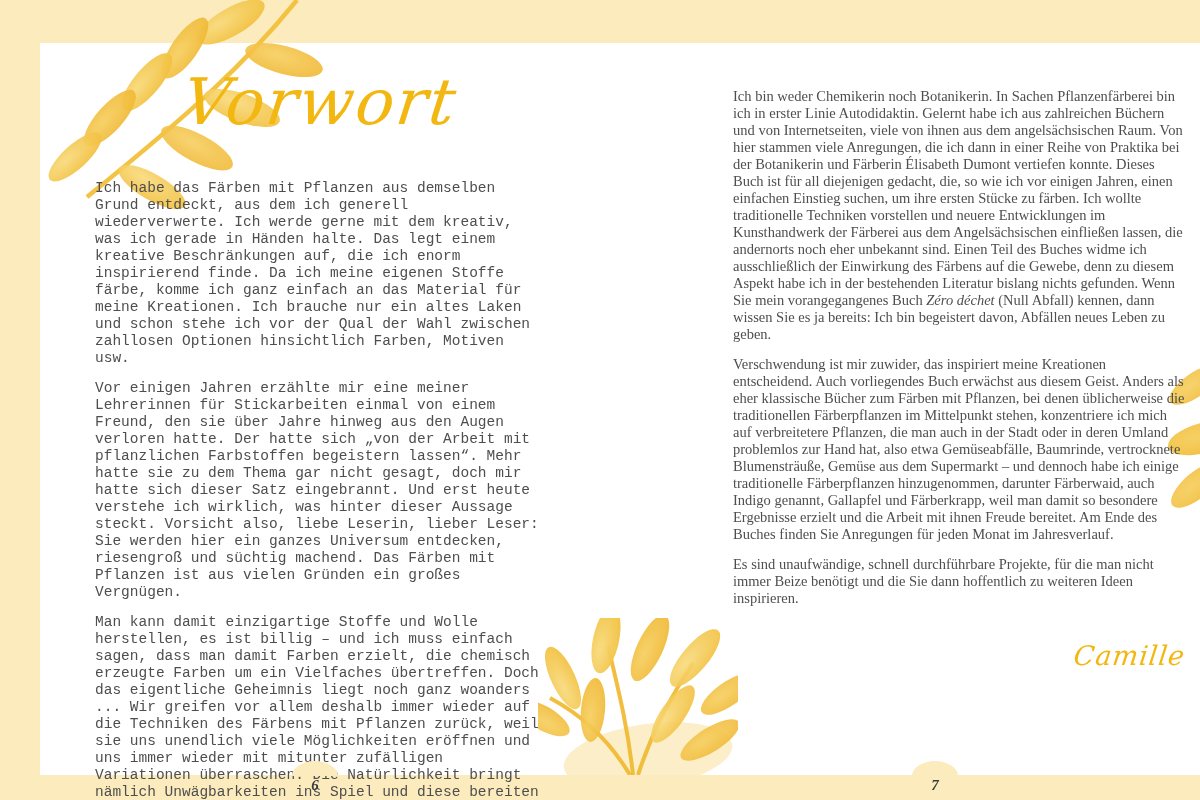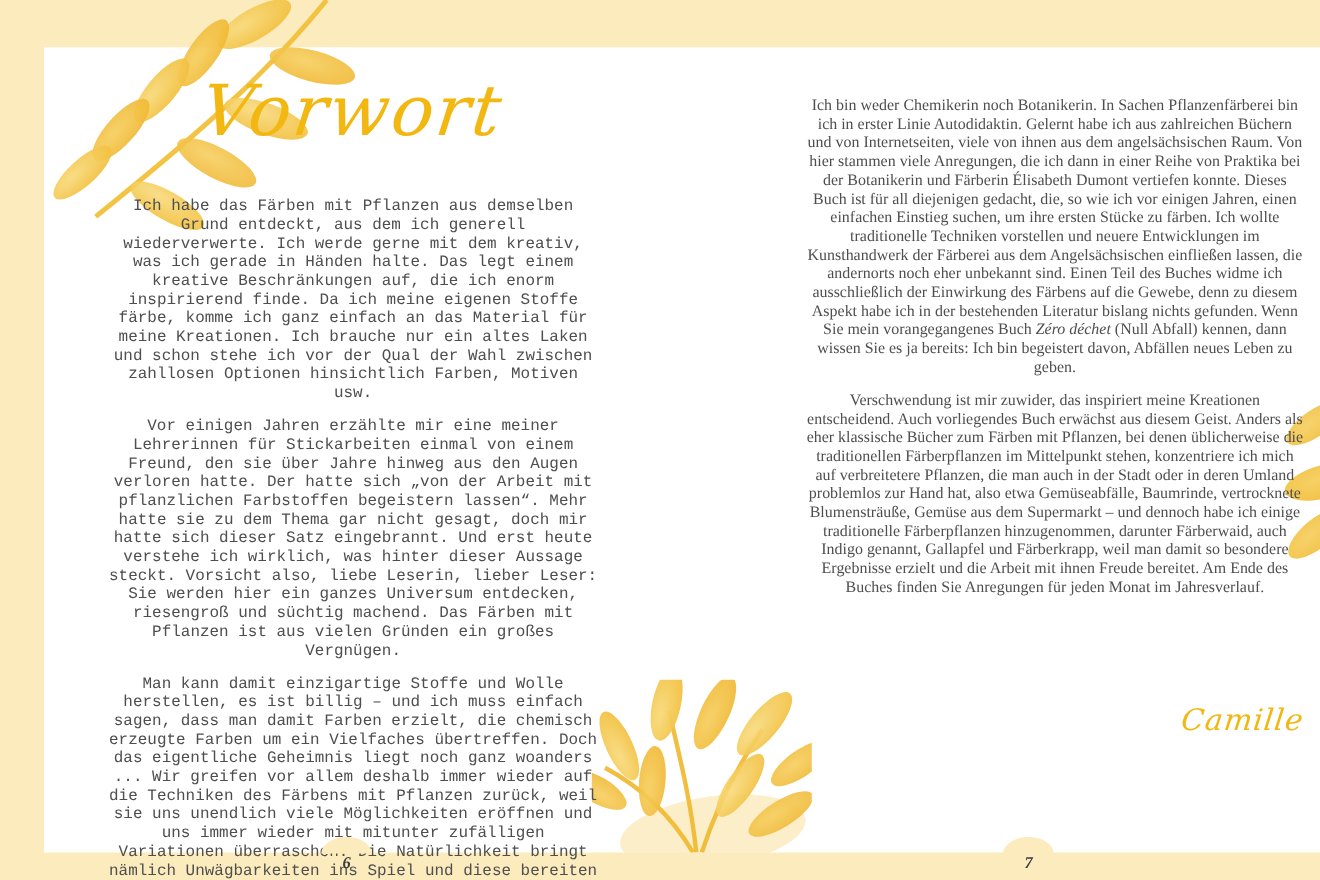--- a/index.html
+++ b/index.html
@@ -27,21 +27,21 @@
     position:absolute;left:95px;top:70px;width:452px;
     text-align:center;
   }
   .title-wrap .script{font-size:64px;line-height:1;letter-spacing:2px;font-weight:400;}
 
   
   .col{
     position:absolute;width:452px;
     font-size:14.5px;line-height:17px;
     color:#4E4E4E;
-    text-align:center;
+    text-align:left;
   }
   .col p{margin:0 0 13px 0;padding:0;}
   .col-left {left:95px; top:180px;font-family:Liberation Mono, monospace;}
   .col-right{left:733px;top:88px;}
   .italic{font-style:italic;}
 
   .signature-wrap{
     position:absolute;left:733px;top:640px;width:452px;
     text-align:right;
   }
@@ -146,20 +146,21 @@
 
   <div class="col col-left">
     <p>Ich habe das Färben mit Pflanzen aus demselben Grund entdeckt, aus dem ich generell wiederverwerte. Ich werde gerne mit dem kreativ, was ich gerade in Händen halte. Das legt einem kreative Beschränkungen auf, die ich enorm inspirierend finde. Da ich meine eigenen Stoffe färbe, komme ich ganz einfach an das Material für meine Kreationen. Ich brauche nur ein altes Laken und schon stehe ich vor der Qual der Wahl zwischen zahllosen Optionen hinsichtlich Farben, Motiven usw.</p>
     <p>Vor einigen Jahren erzählte mir eine meiner Lehrerinnen für Stickarbeiten einmal von einem Freund, den sie über Jahre hinweg aus den Augen verloren hatte. Der hatte sich „von der Arbeit mit pflanzlichen Farbstoffen begeistern lassen“. Mehr hatte sie zu dem Thema gar nicht gesagt, doch mir hatte sich dieser Satz eingebrannt. Und erst heute verstehe ich wirklich, was hinter dieser Aussage steckt. Vorsicht also, liebe Leserin, lieber Leser: Sie werden hier ein ganzes Universum entdecken, riesengroß und süchtig machend. Das Färben mit Pflanzen ist aus vielen Gründen ein großes Vergnügen.</p>
     <p>Man kann damit einzigartige Stoffe und Wolle herstellen, es ist billig – und ich muss einfach sagen, dass man damit Farben erzielt, die chemisch erzeugte Farben um ein Vielfaches übertreffen. Doch das eigentliche Geheimnis liegt noch ganz woanders ... Wir greifen vor allem deshalb immer wieder auf die Techniken des Färbens mit Pflanzen zurück, weil sie uns unendlich viele Möglichkeiten eröffnen und uns immer wieder mit mitunter zufälligen Variationen überraschen. Die Natürlichkeit bringt nämlich Unwägbarkeiten ins Spiel und diese bereiten uns viel Freude. Sie brauchen nur zwei Stücke Baumwollstoff in dasselbe Farbbad einzulegen und schon haben Sie zwei Variationen derselben Farbe. Der Pflanzendruck wird auch Sie in die Kindheit zurückversetzen und Ihnen dieses Prickeln bereiten, wie Sie es vielleicht noch von der Wundertüte kennen. Sie fertigen Ihre Eiswürfel mit Färberkrapp und Indigo, der Zufall übernimmt die Gestaltung ...</p>
   </div>
 
   <div class="col col-right">
     <p><span>Ich bin weder Chemikerin noch Botanikerin. In Sachen Pflanzenfärberei bin ich in erster Linie Autodidaktin. Gelernt habe ich aus zahlreichen Büchern und von Internetseiten, viele von ihnen aus dem angelsächsischen Raum. Von hier stammen viele Anregungen, die ich dann in einer Reihe von Praktika bei der Botanikerin und Färberin Élisabeth Dumont vertiefen konnte. Dieses Buch ist für all diejenigen gedacht, die, so wie ich vor einigen Jahren, einen einfachen Einstieg suchen, um ihre ersten Stücke zu färben. Ich wollte traditionelle Techniken vorstellen und neuere Entwicklungen im Kunsthandwerk der Färberei aus dem Angelsächsischen einfließen lassen, die andernorts noch eher unbekannt sind. Einen Teil des Buches widme ich ausschließlich der Einwirkung des Färbens auf die Gewebe, denn zu diesem Aspekt habe ich in der bestehenden Literatur bislang nichts gefunden. Wenn Sie mein vorangegangenes Buch </span><span class="italic">Zéro déchet</span><span> (Null Abfall) kennen, dann wissen Sie es ja bereits: Ich bin begeistert davon, Abfällen neues Leben zu geben.</span></p>
     <p>Verschwendung ist mir zuwider, das inspiriert meine Kreationen entscheidend. Auch vorliegendes Buch erwächst aus diesem Geist. Anders als eher klassische Bücher zum Färben mit Pflanzen, bei denen üblicherweise die traditionellen Färberpflanzen im Mittelpunkt stehen, konzentriere ich mich auf verbreitetere Pflanzen, die man auch in der Stadt oder in deren Umland problemlos zur Hand hat, also etwa Gemüseabfälle, Baumrinde, vertrocknete Blumensträuße, Gemüse aus dem Supermarkt – und dennoch habe ich einige traditionelle Färberpflanzen hinzugenommen, darunter Färberwaid, auch Indigo genannt, Gallapfel und Färberkrapp, weil man damit so besondere Ergebnisse erzielt und die Arbeit mit ihnen Freude bereitet. Am Ende des Buches finden Sie Anregungen für jeden Monat im Jahresverlauf.</p>
+    <p>Es sind unaufwändige, schnell durchführbare Projekte, für die man nicht immer Beize benötigt und die Sie dann hoffentlich zu weiteren Ideen inspirieren.</p>
   </div>
 
   <div class="signature-wrap">
     <span class="script">Camille</span>
   </div>
 
   <div class="bump left"></div>
   <div class="bump right"></div>
   <div class="pagenum left">6</div>
   <div class="pagenum right">7</div>

